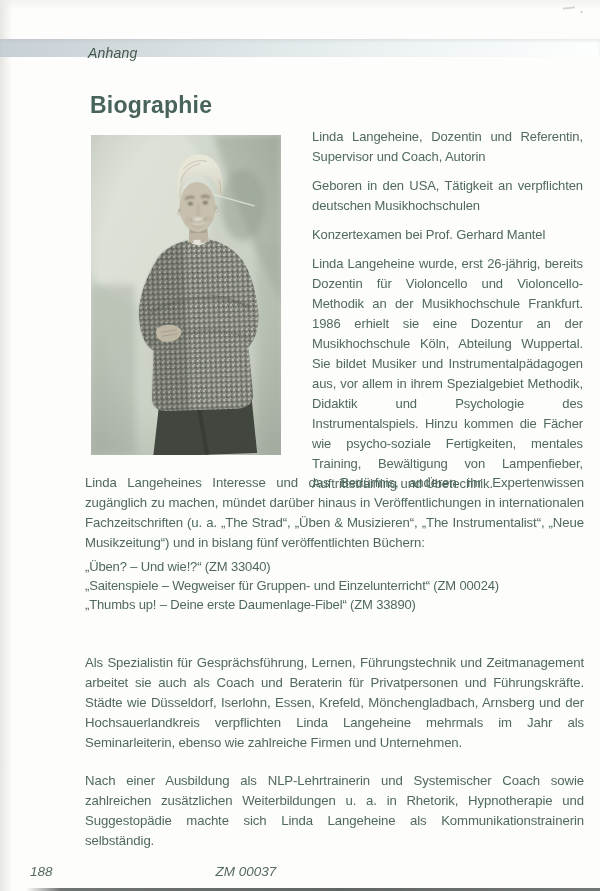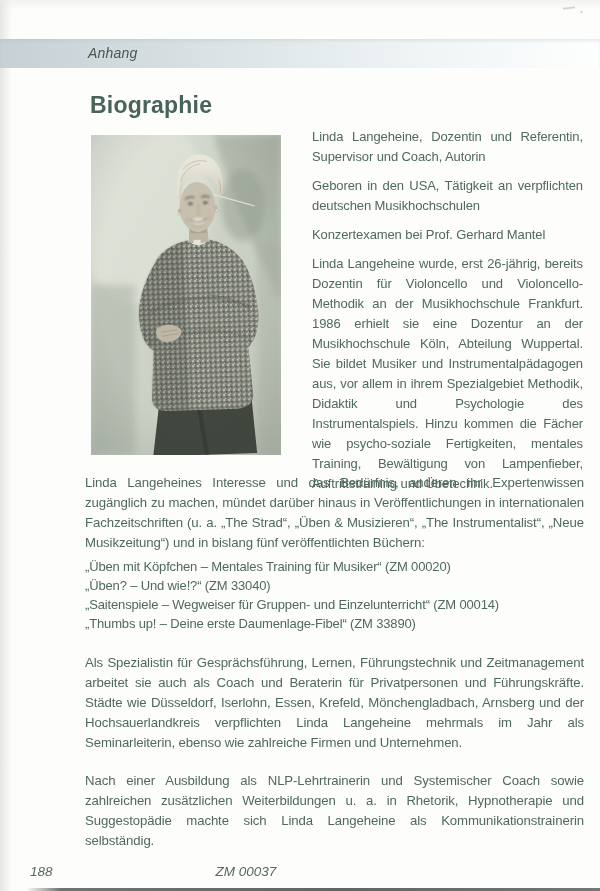--- a/index.html
+++ b/index.html
@@ -15,21 +15,21 @@
   .scan-edge-top{position:absolute;left:0;top:0;right:0;height:10px;
     background:linear-gradient(180deg,rgba(235,236,232,.6),rgba(255,255,255,0));}
   .top-right-artifact{position:absolute;left:563px;top:5px;width:26px;height:12px;}
   .top-right-artifact .bar{position:absolute;left:0;top:2px;width:12px;height:2px;
     background:#aeb2b3;opacity:.55;transform:rotate(-6deg);}
   .top-right-artifact .dot{position:absolute;left:17px;top:6px;width:3px;height:2px;
     background:#aeb2b3;opacity:.55;border-radius:50%;}
 
   
   .header-band{
-    position:absolute;left:0;top:39px;width:600px;height:29px;
+    position:absolute;left:0;top:39px;width:600px;height:18px;
     background:linear-gradient(90deg,#c7d0d5 0%,#d6dee1 28%,#ebf1f2 62%,#fafcfc 92%,#fdfefe 100%);
     box-shadow:inset 0 2px 3px rgba(170,180,184,.25);
   }
   .header-band-label{
     position:absolute;left:88px;top:0;line-height:29px;
     font-style:italic;font-size:14px;color:#44584f;letter-spacing:.2px;
   }
 
   .page-title{
     position:absolute;left:90px;top:92px;margin:0;
@@ -195,23 +195,22 @@
   <p>Konzertexamen bei Prof. Gerhard Mantel</p>
   <p>Linda Langeheine wurde, erst 26-jährig, bereits Dozentin für Violoncello und Violoncello-Methodik an der Musikhochschule Frankfurt. 1986 erhielt sie eine Dozentur an der Musikhochschule Köln, Abteilung Wuppertal. Sie bildet Musiker und Instrumentalpädagogen aus, vor allem in ihrem Spezialgebiet Methodik, Didaktik und Psychologie des Instrumentalspiels. Hinzu kommen die Fächer wie psycho-soziale Fertigkeiten, mentales Training, Bewältigung von Lampenfieber, Auftrittstraining und Übetechnik.</p>
 </div>
 
 <div class="blk" id="blk-p1">
   <p>Linda Langeheines Interesse und das Bedürfnis, anderen ihr Expertenwissen zugänglich zu machen, mündet darüber hinaus in Veröffentlichungen in internationalen Fachzeitschriften (u. a. „The Strad“, „Üben &amp; Musizieren“, „The Instrumentalist“, „Neue Musikzeitung“) und in bislang fünf veröffentlichten Büchern:</p>
 </div>
 
 <div class="blk" id="blk-books">
   <ul class="book-list">
-    <li>„Üben mit Köpfchen – Mentales Training für Musiker“ (ZM 00020)</li>
     <li>„Üben? – Und wie!?“ (ZM 33040)</li>
-    <li>„Saitenspiele – Wegweiser für Gruppen- und Einzelunterricht“ (ZM 00014)</li>
+    <li>„Saitenspiele – Wegweiser für Gruppen- und Einzelunterricht“ (ZM 00024)</li>
     <li>„Thumbs up! – Deine erste Daumenlage-Fibel“ (ZM 33890)</li>
   </ul>
 </div>
 
 <div class="blk" id="blk-p2">
   <p>Als Spezialistin für Gesprächsführung, Lernen, Führungstechnik und Zeitmanagement arbeitet sie auch als Coach und Beraterin für Privatpersonen und Führungskräfte. Städte wie Düsseldorf, Iserlohn, Essen, Krefeld, Mönchengladbach, Arnsberg und der Hochsauerlandkreis verpflichten Linda Langeheine mehrmals im Jahr als Seminarleiterin, ebenso wie zahlreiche Firmen und Unternehmen.</p>
 </div>
 
 <div class="blk" id="blk-p3">
   <p>Nach einer Ausbildung als NLP-Lehrtrainerin und Systemischer Coach sowie zahlreichen zusätzlichen Weiterbildungen u. a. in Rhetorik, Hypnotherapie und Suggestopädie machte sich Linda Langeheine als Kommunikationstrainerin selbständig.</p>

